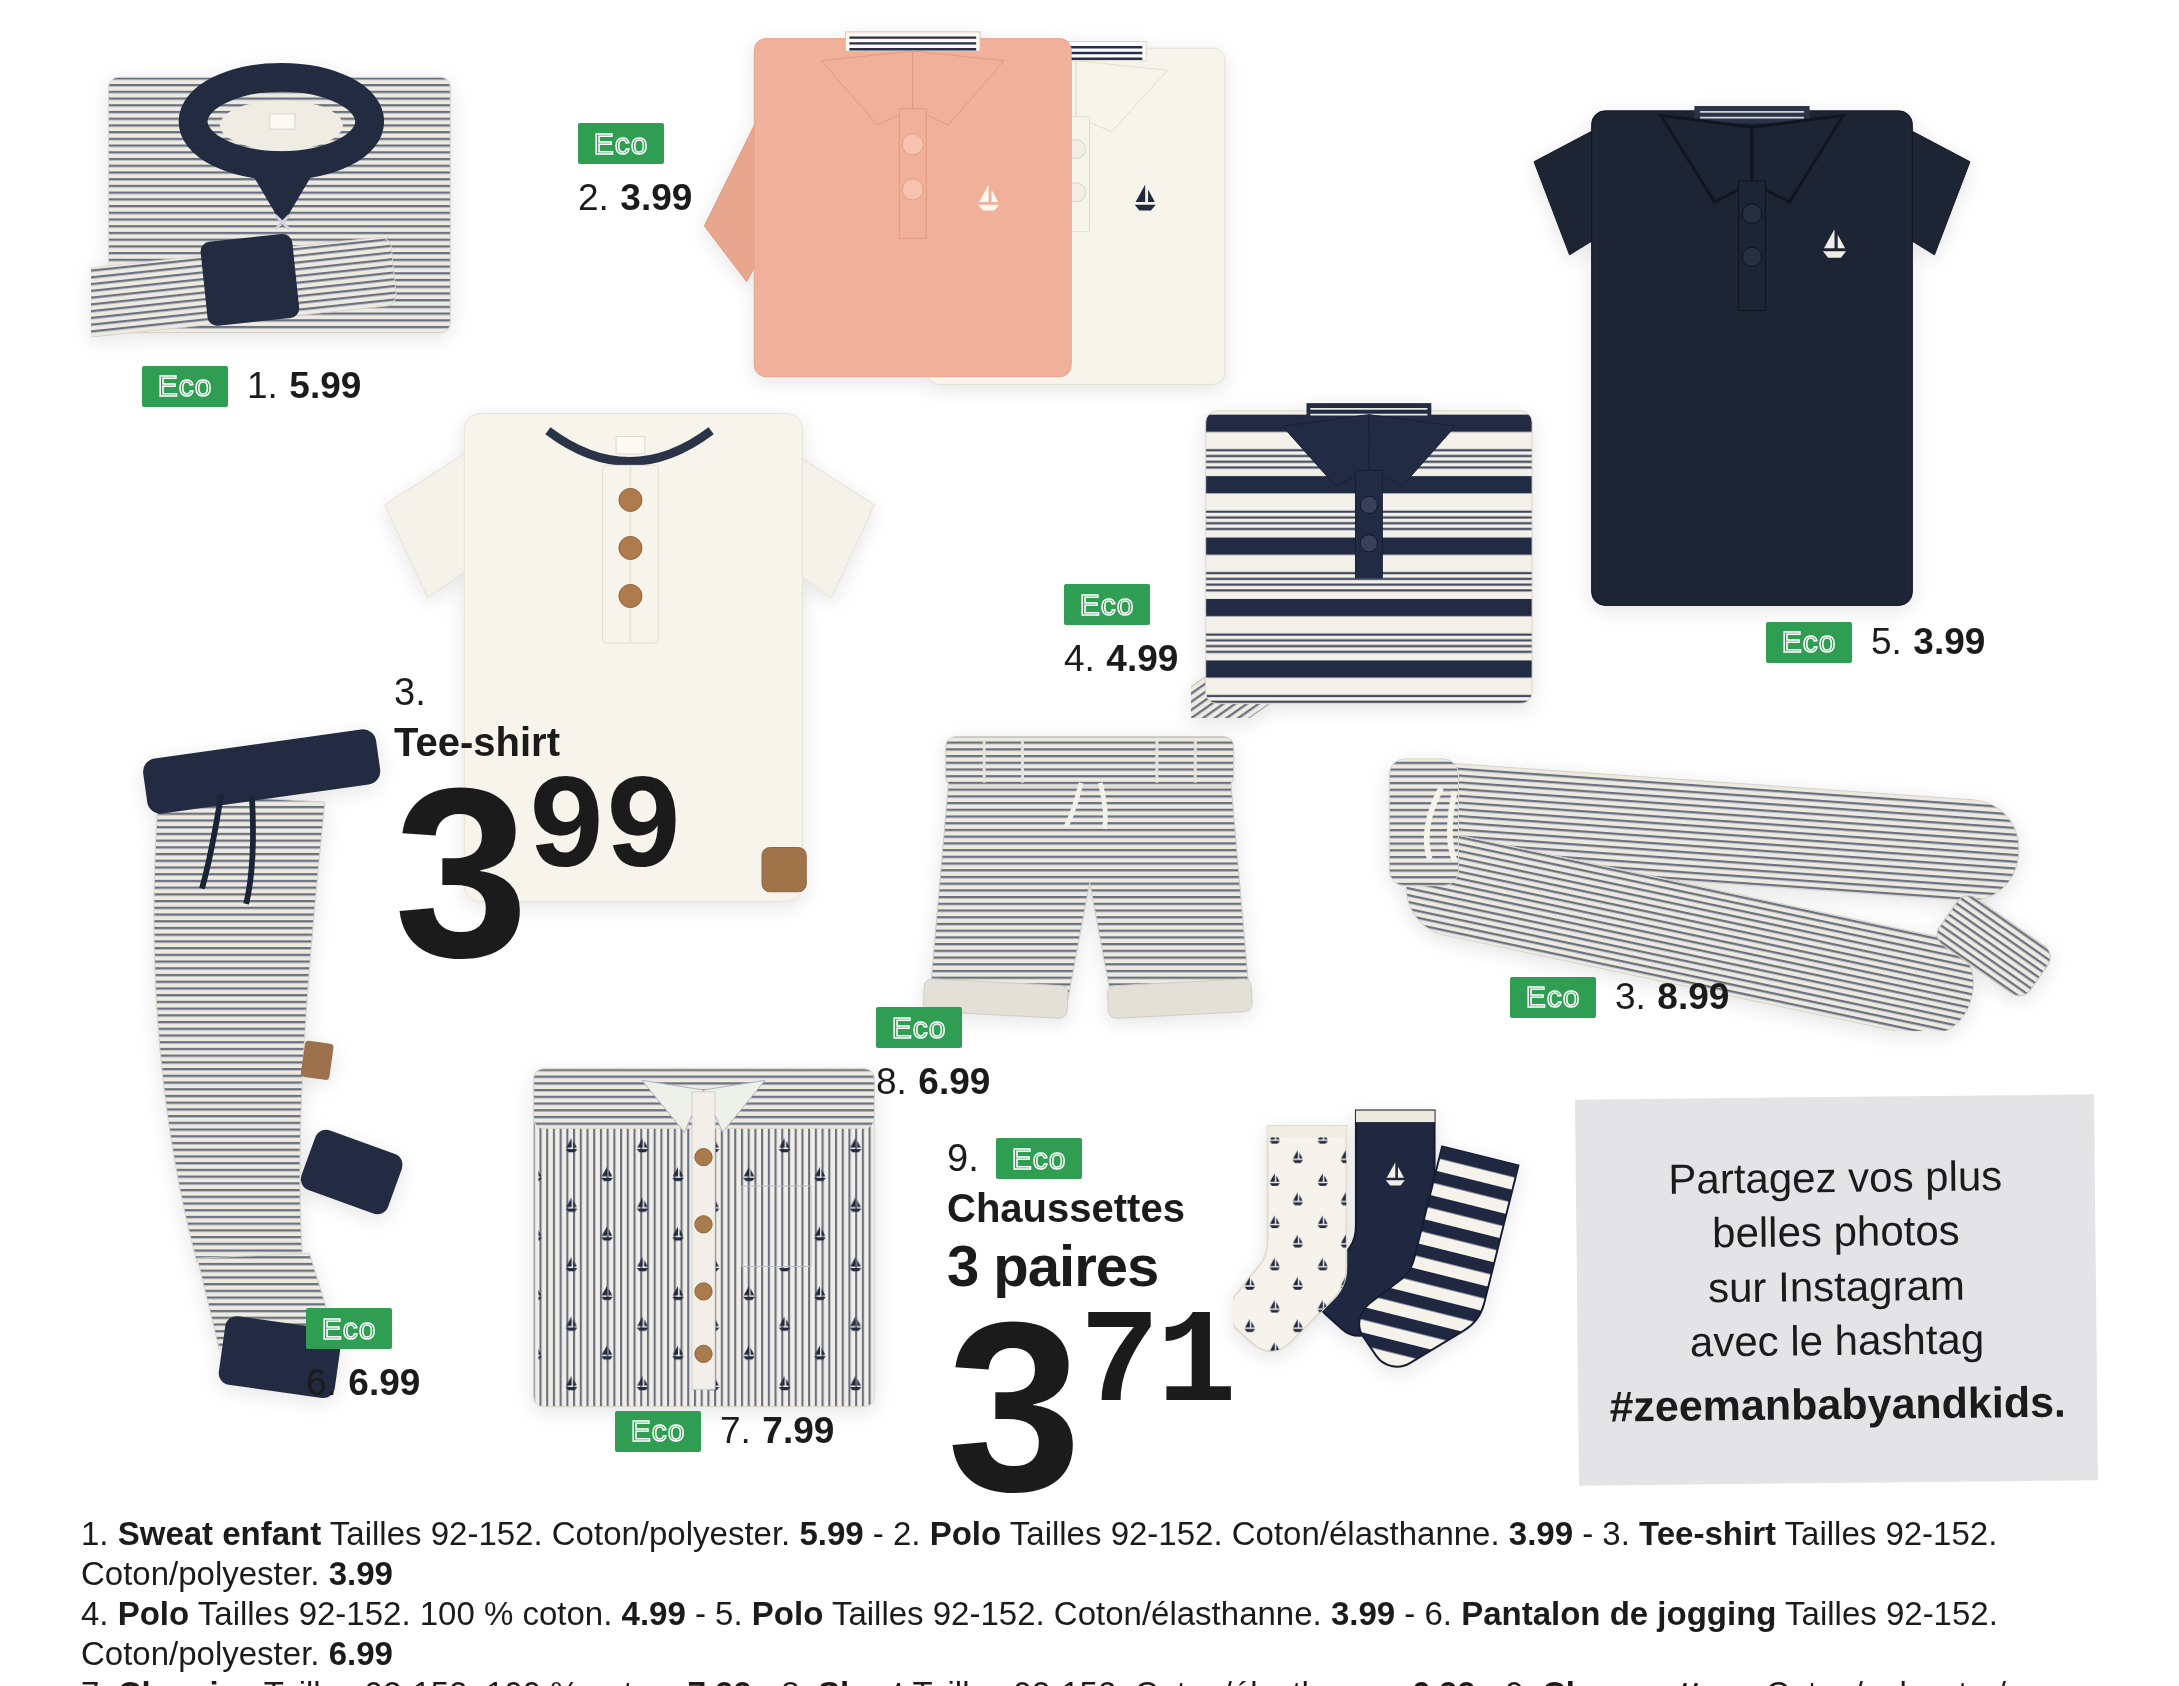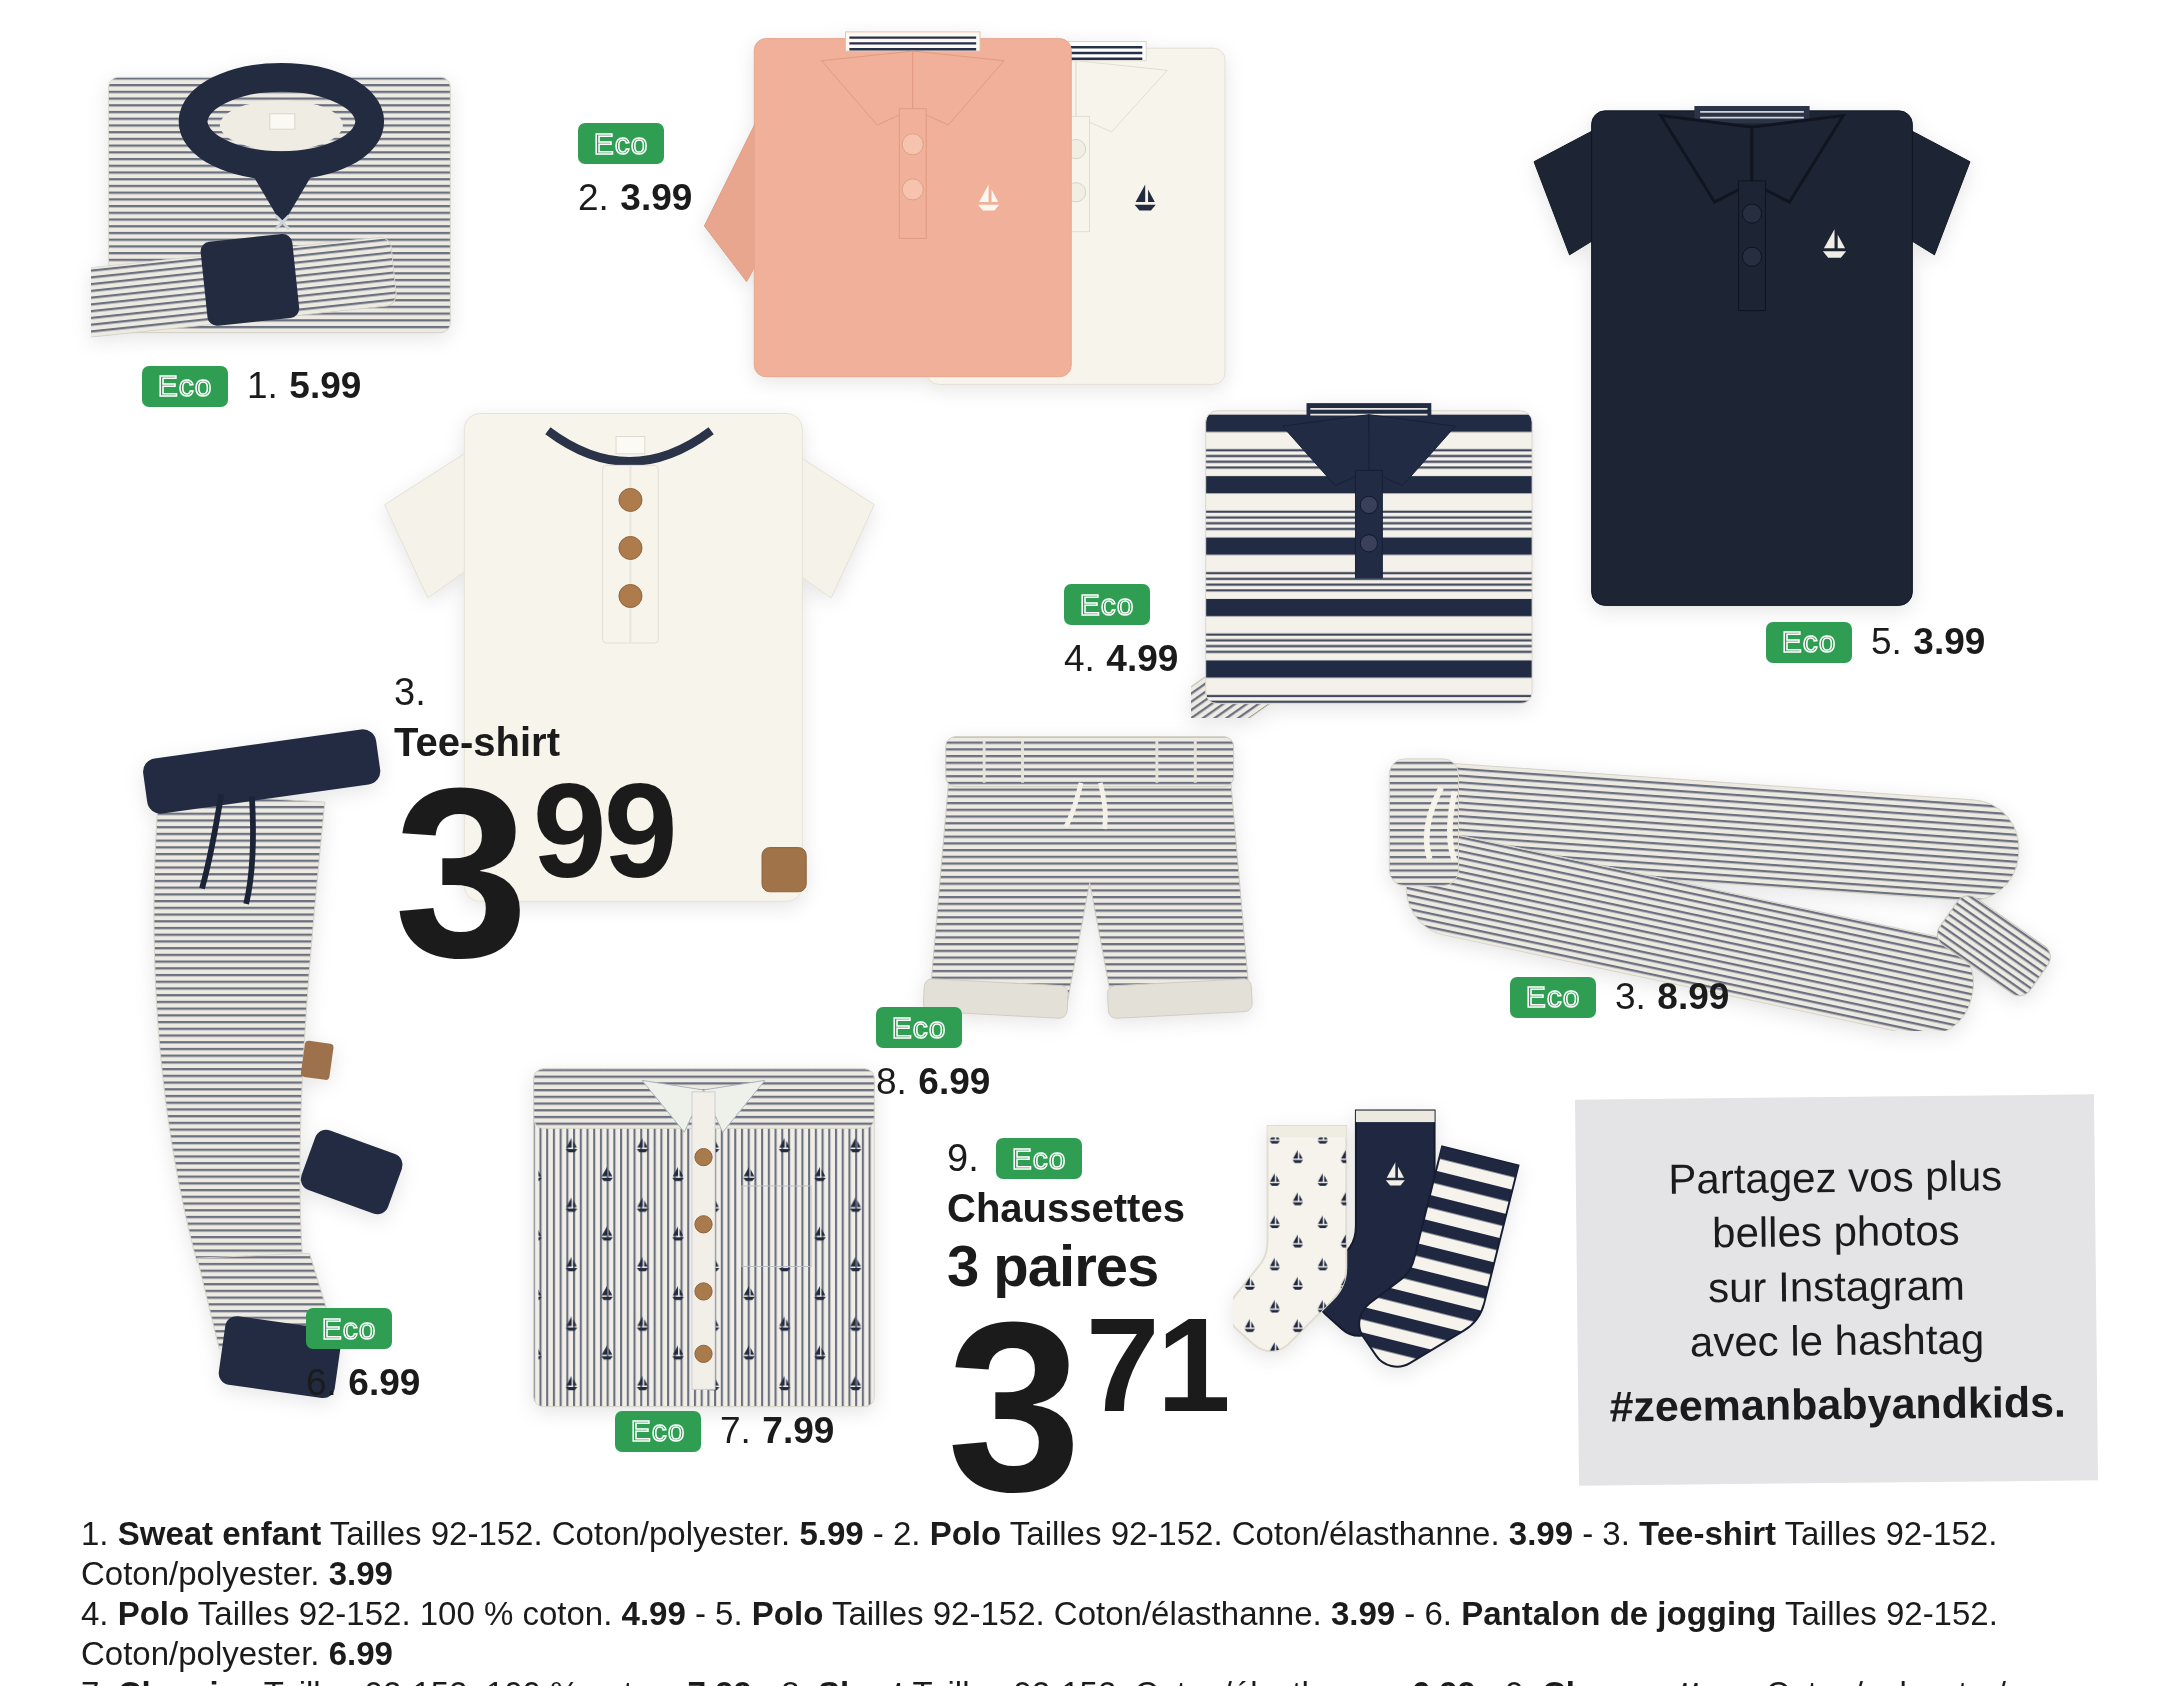--- a/index.html
+++ b/index.html
@@ -4,38 +4,38 @@
 <style>
   html,body{margin:0;padding:0;background:#fff;}
   .page{
     position:relative;width:2180px;height:1687px;background:#fff;overflow:hidden;
     font-family:"Liberation Sans","DejaVu Sans",sans-serif;color:var(--ink,#1b1b1b);
   }
   .photo{position:absolute;filter:drop-shadow(0 5.8px 9.6px rgba(0,0,0,0.10));}
   
   .eco{
     display:inline-flex;align-items:center;justify-content:center;
-    width:86px;height:41px;border-radius:7px;background:var(--green,#2f9e53);
+    width:86px;height:41px;border-radius:2px;background:var(--green,#2f9e53);
     font-size:30px;letter-spacing:1px;
     color:transparent;-webkit-text-stroke:1.5px #ffffff;
   }
   
   .tag{position:absolute;display:flex;align-items:center;gap:19px;}
   .tag.col{flex-direction:column;align-items:flex-start;gap:12.5px;}
   .tagline{font-size:37px;white-space:nowrap;}
   .tagline .num{font-weight:400;margin-right:11.5px;}
   .tagline .price{font-weight:700;}
   
   .feature{position:absolute;}
   .feat-num{font-size:38px;}
   .feat-name{font-size:40px;font-weight:700;margin-top:5.8px;}
   .feat-qty{font-size:58px;font-weight:700;margin-top:1px;letter-spacing:-1px;}
   .bigprice{display:flex;align-items:flex-start;font-weight:700;margin-top:13.4px;}
   .bigprice .main{font-size:242px;line-height:0.78;letter-spacing:-3.8px;}
-  .bigprice .sup{font-size:133px;line-height:0.8;margin-left:8px;letter-spacing:-2.9px;}
+  .bigprice .sup{font-size:133px;line-height:0.8;margin-left:2px;letter-spacing:-2.9px;font-family:Liberation Mono, monospace;}
   .sockshead{display:flex;align-items:center;gap:17.3px;}
   
   .insta{
     position:absolute;left:1577px;top:1097px;width:519px;height:386px;
     background:var(--graybox,#e4e4e6);transform:rotate(-0.6deg);
     display:flex;flex-direction:column;align-items:center;justify-content:center;
     text-align:center;
   }
   .insta .line{font-size:42px;line-height:1.3;}
   .insta .hash{font-size:43px;font-weight:700;margin-top:11.5px;}

